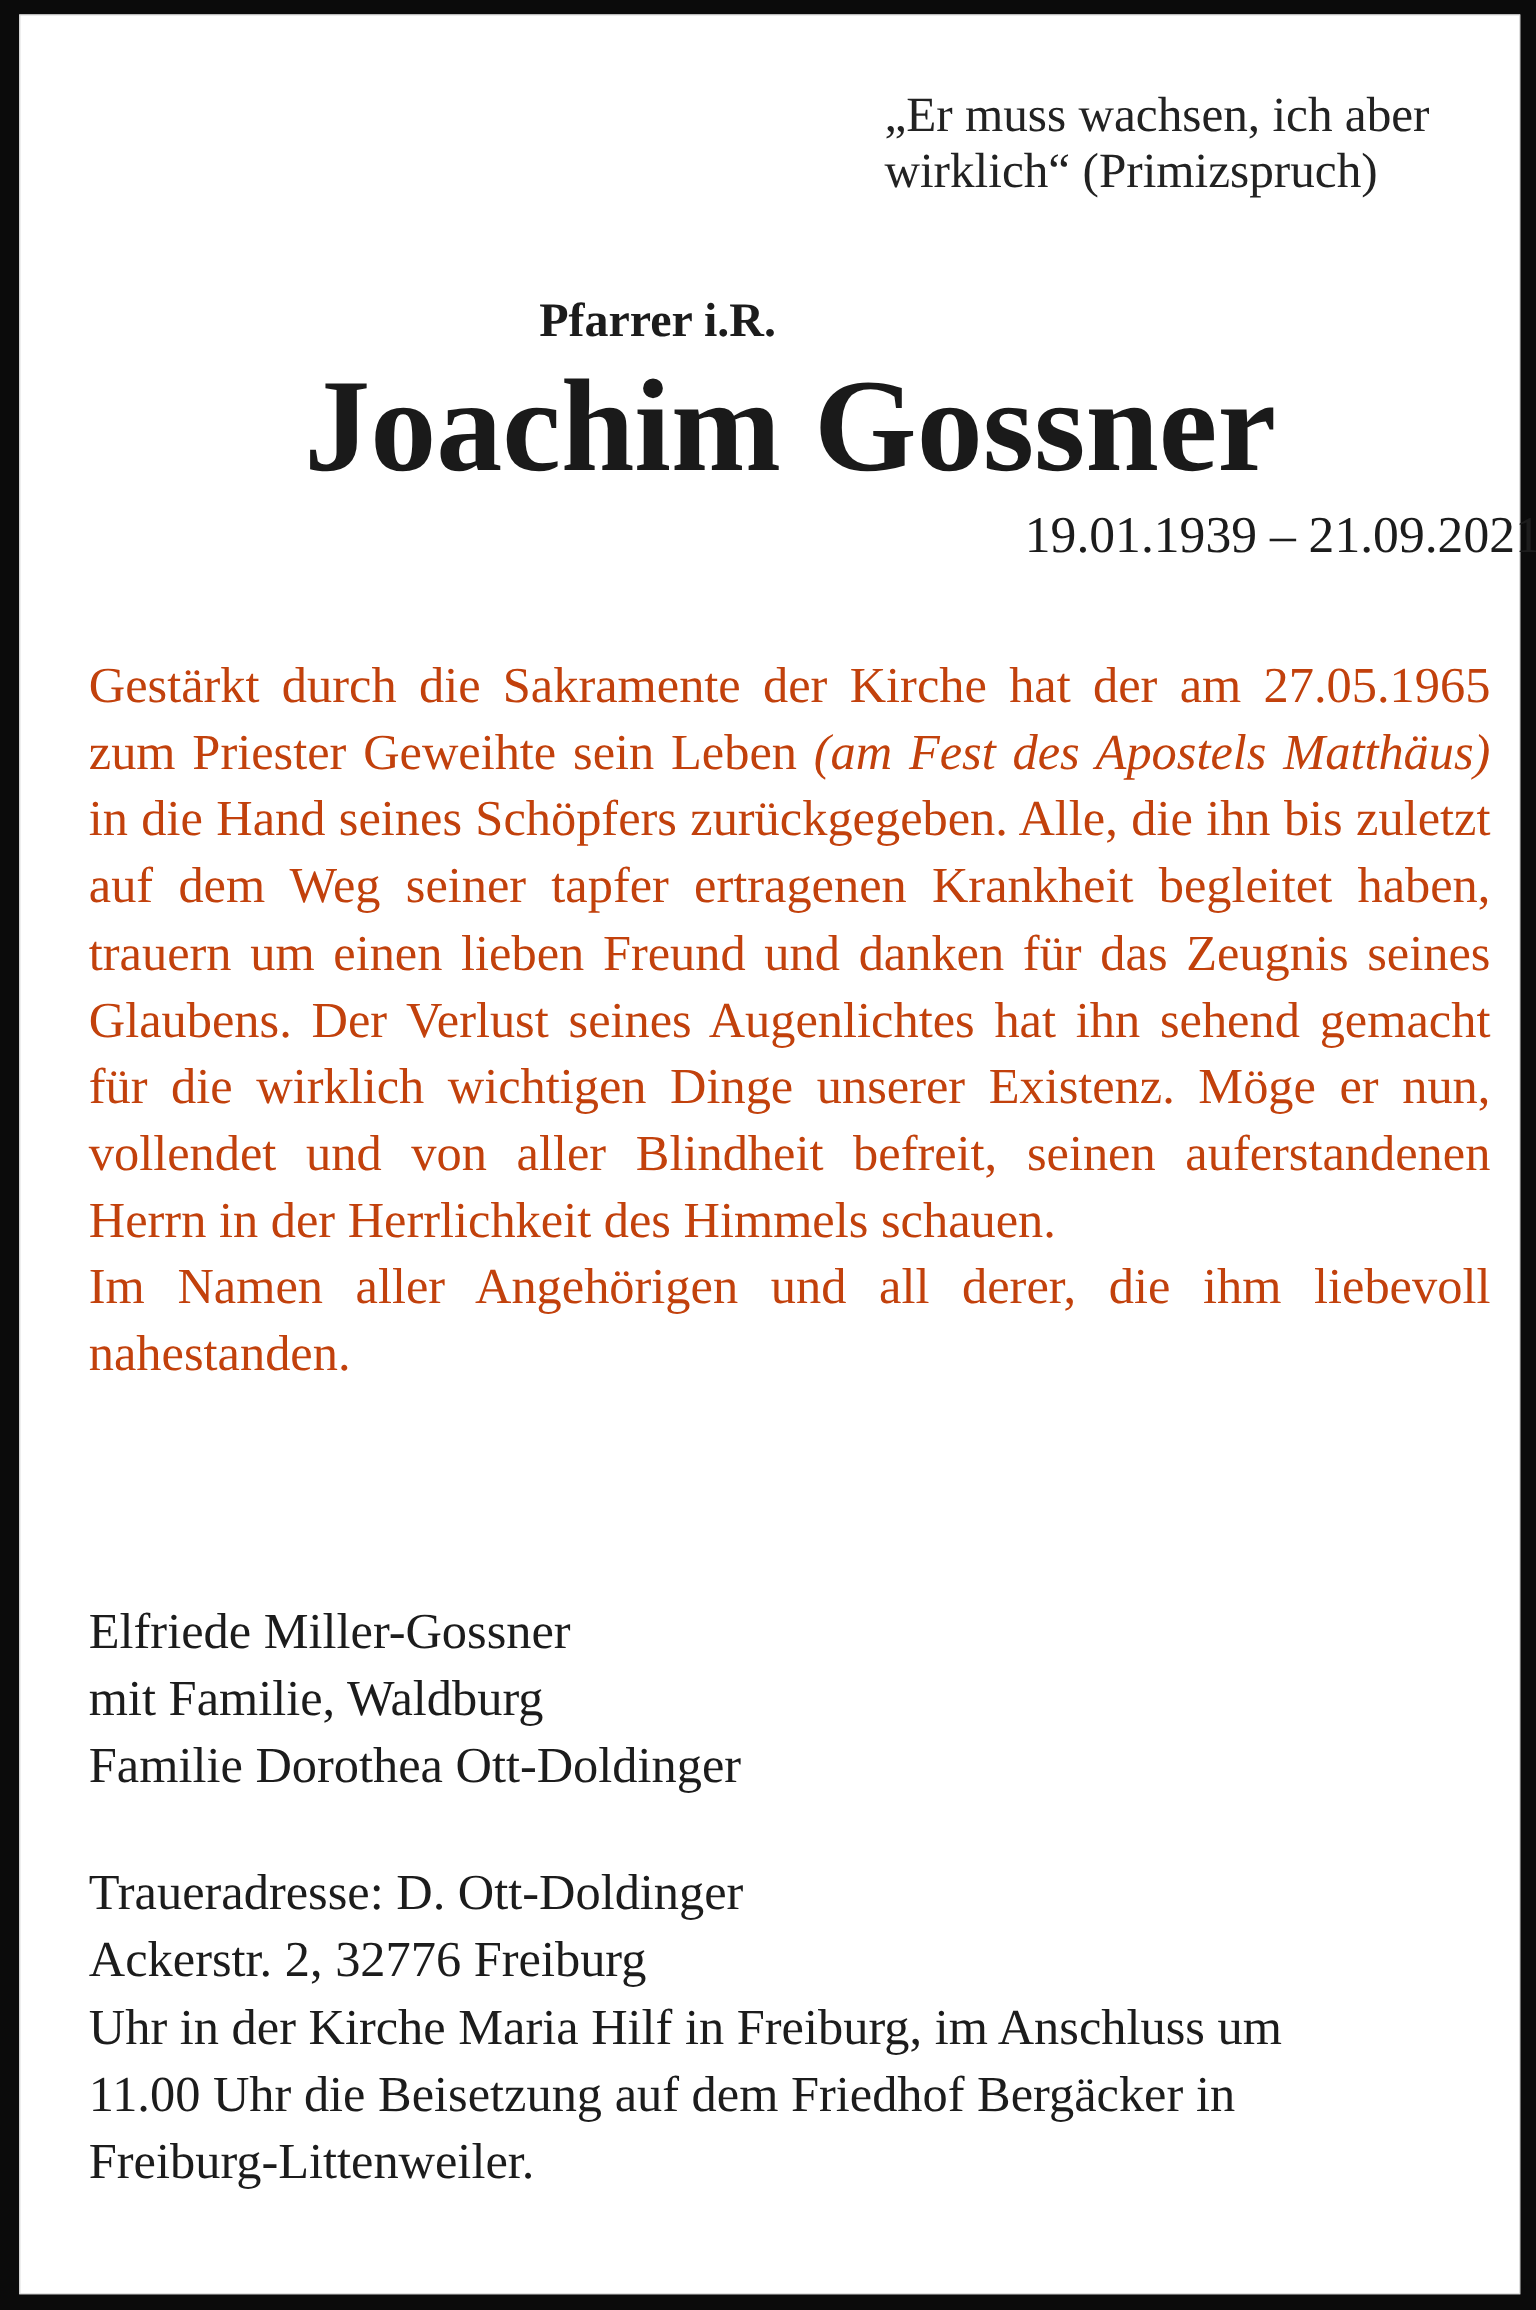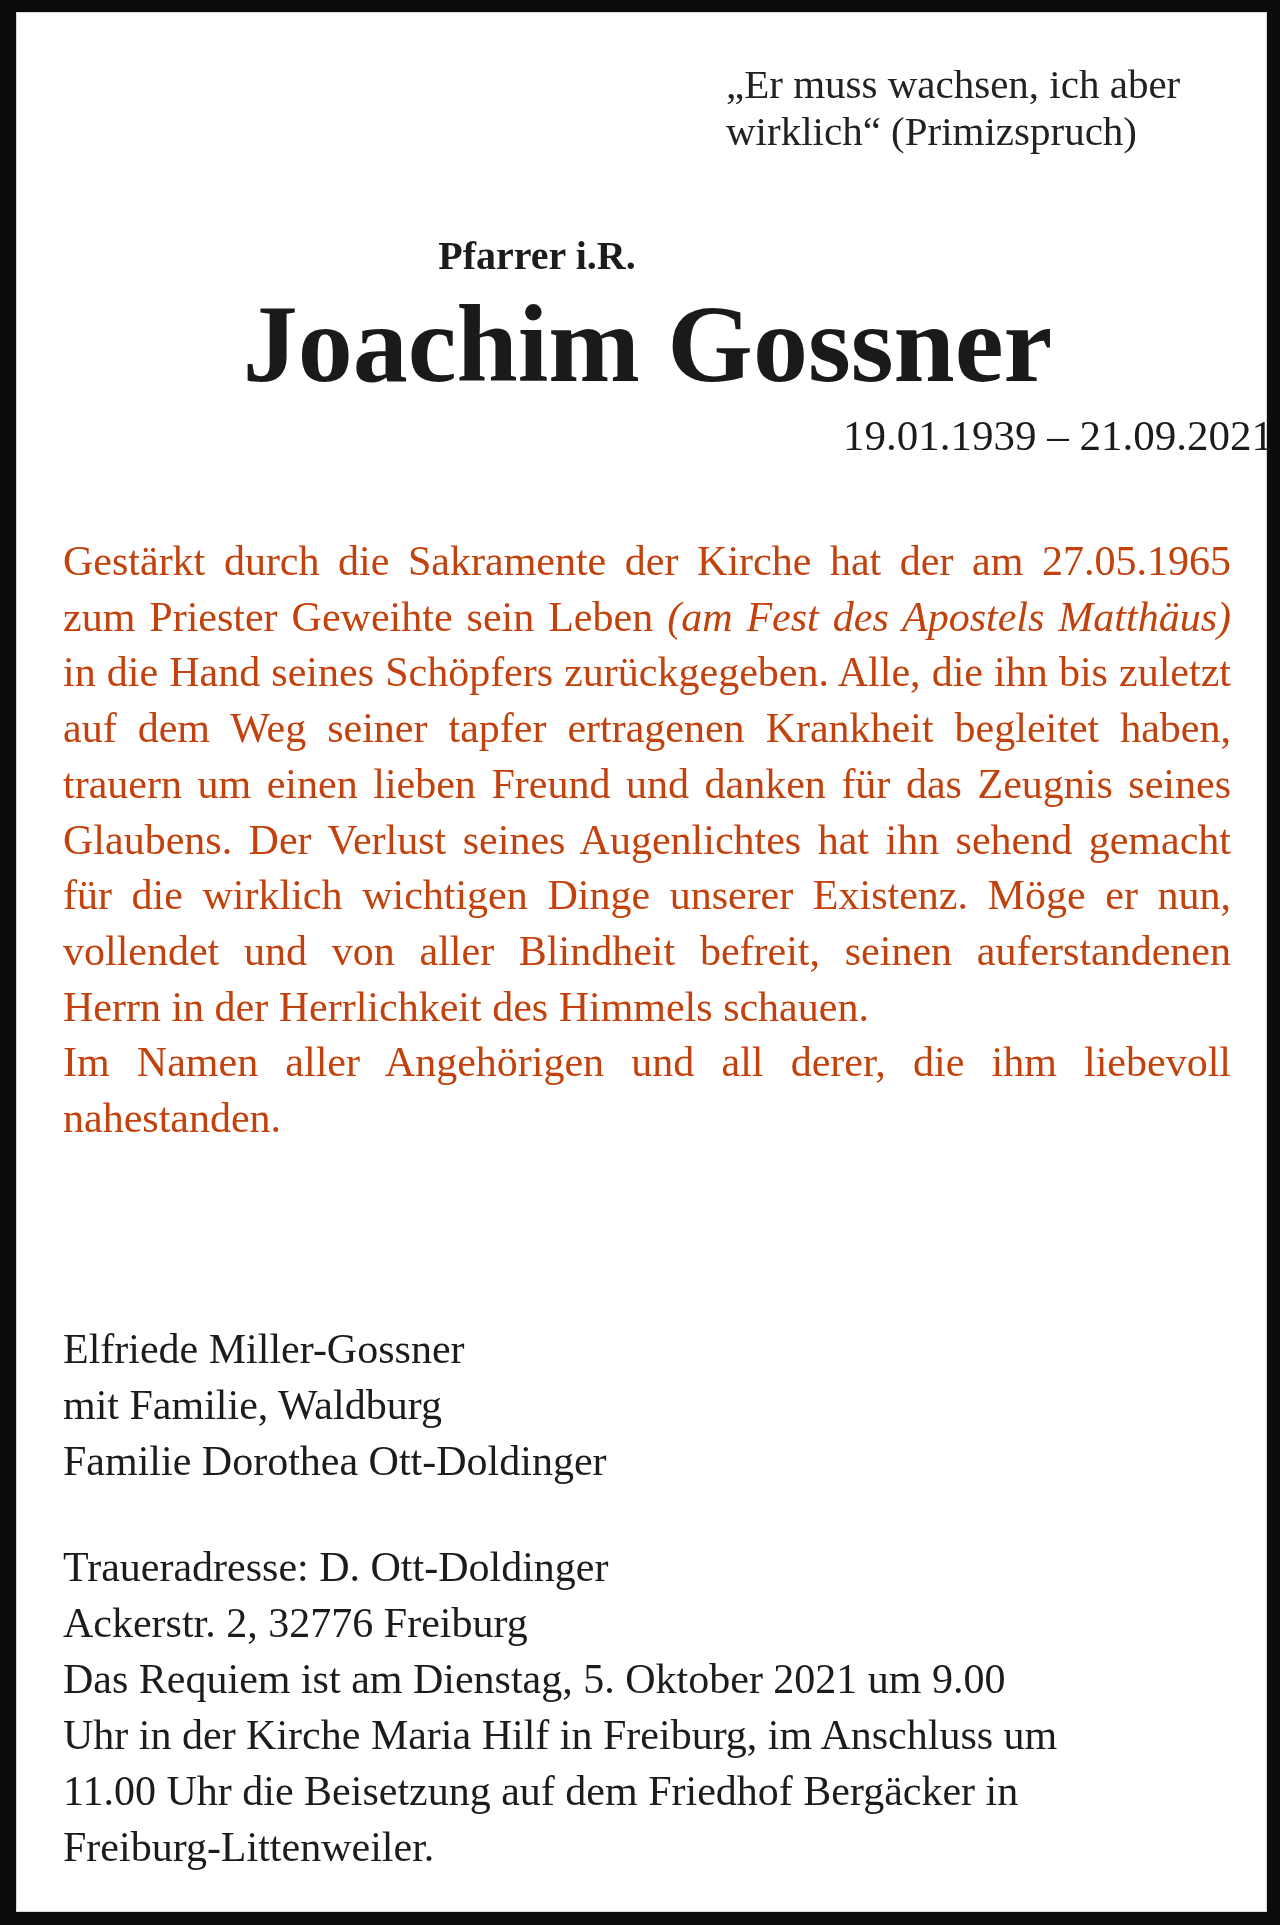--- a/index.html
+++ b/index.html
@@ -19,21 +19,21 @@
       position: absolute;
       left: 16px;
       top: 12px;
       width: 1251px;
       height: 1900px;
       background: #ffffff;
       box-shadow: inset 0 0 0 1px #d8d8d8;
     }
     .abs {
       position: absolute;
-      margin: 6px;
+      margin: 17px;
     }
     .quote {
       left: 720px;
       top: 55px;
       width: 520px;
       font-size: 41px;
       line-height: 47px;
       color: #222;
     }
     .quote span { display: block; white-space: nowrap; }
@@ -117,17 +117,16 @@
 
 <div class="abs block family">
   <span>Elfriede Miller-Gossner</span>
   <span>mit Familie, Waldburg</span>
   <span>Familie Dorothea Ott-Doldinger</span>
 </div>
 
 <div class="abs block address">
   <span>Traueradresse: D. Ott-Doldinger</span>
   <span>Ackerstr. 2, 32776 Freiburg</span>
-  <span>Das Requiem ist am Dienstag, 5. Oktober 2021 um 9.00</span>
   <span>Uhr in der Kirche Maria Hilf in Freiburg, im Anschluss um</span>
   <span>11.00 Uhr die Beisetzung auf dem Friedhof Bergäcker in</span>
   <span>Freiburg-Littenweiler.</span>
 </div>
 
 </body></html>

